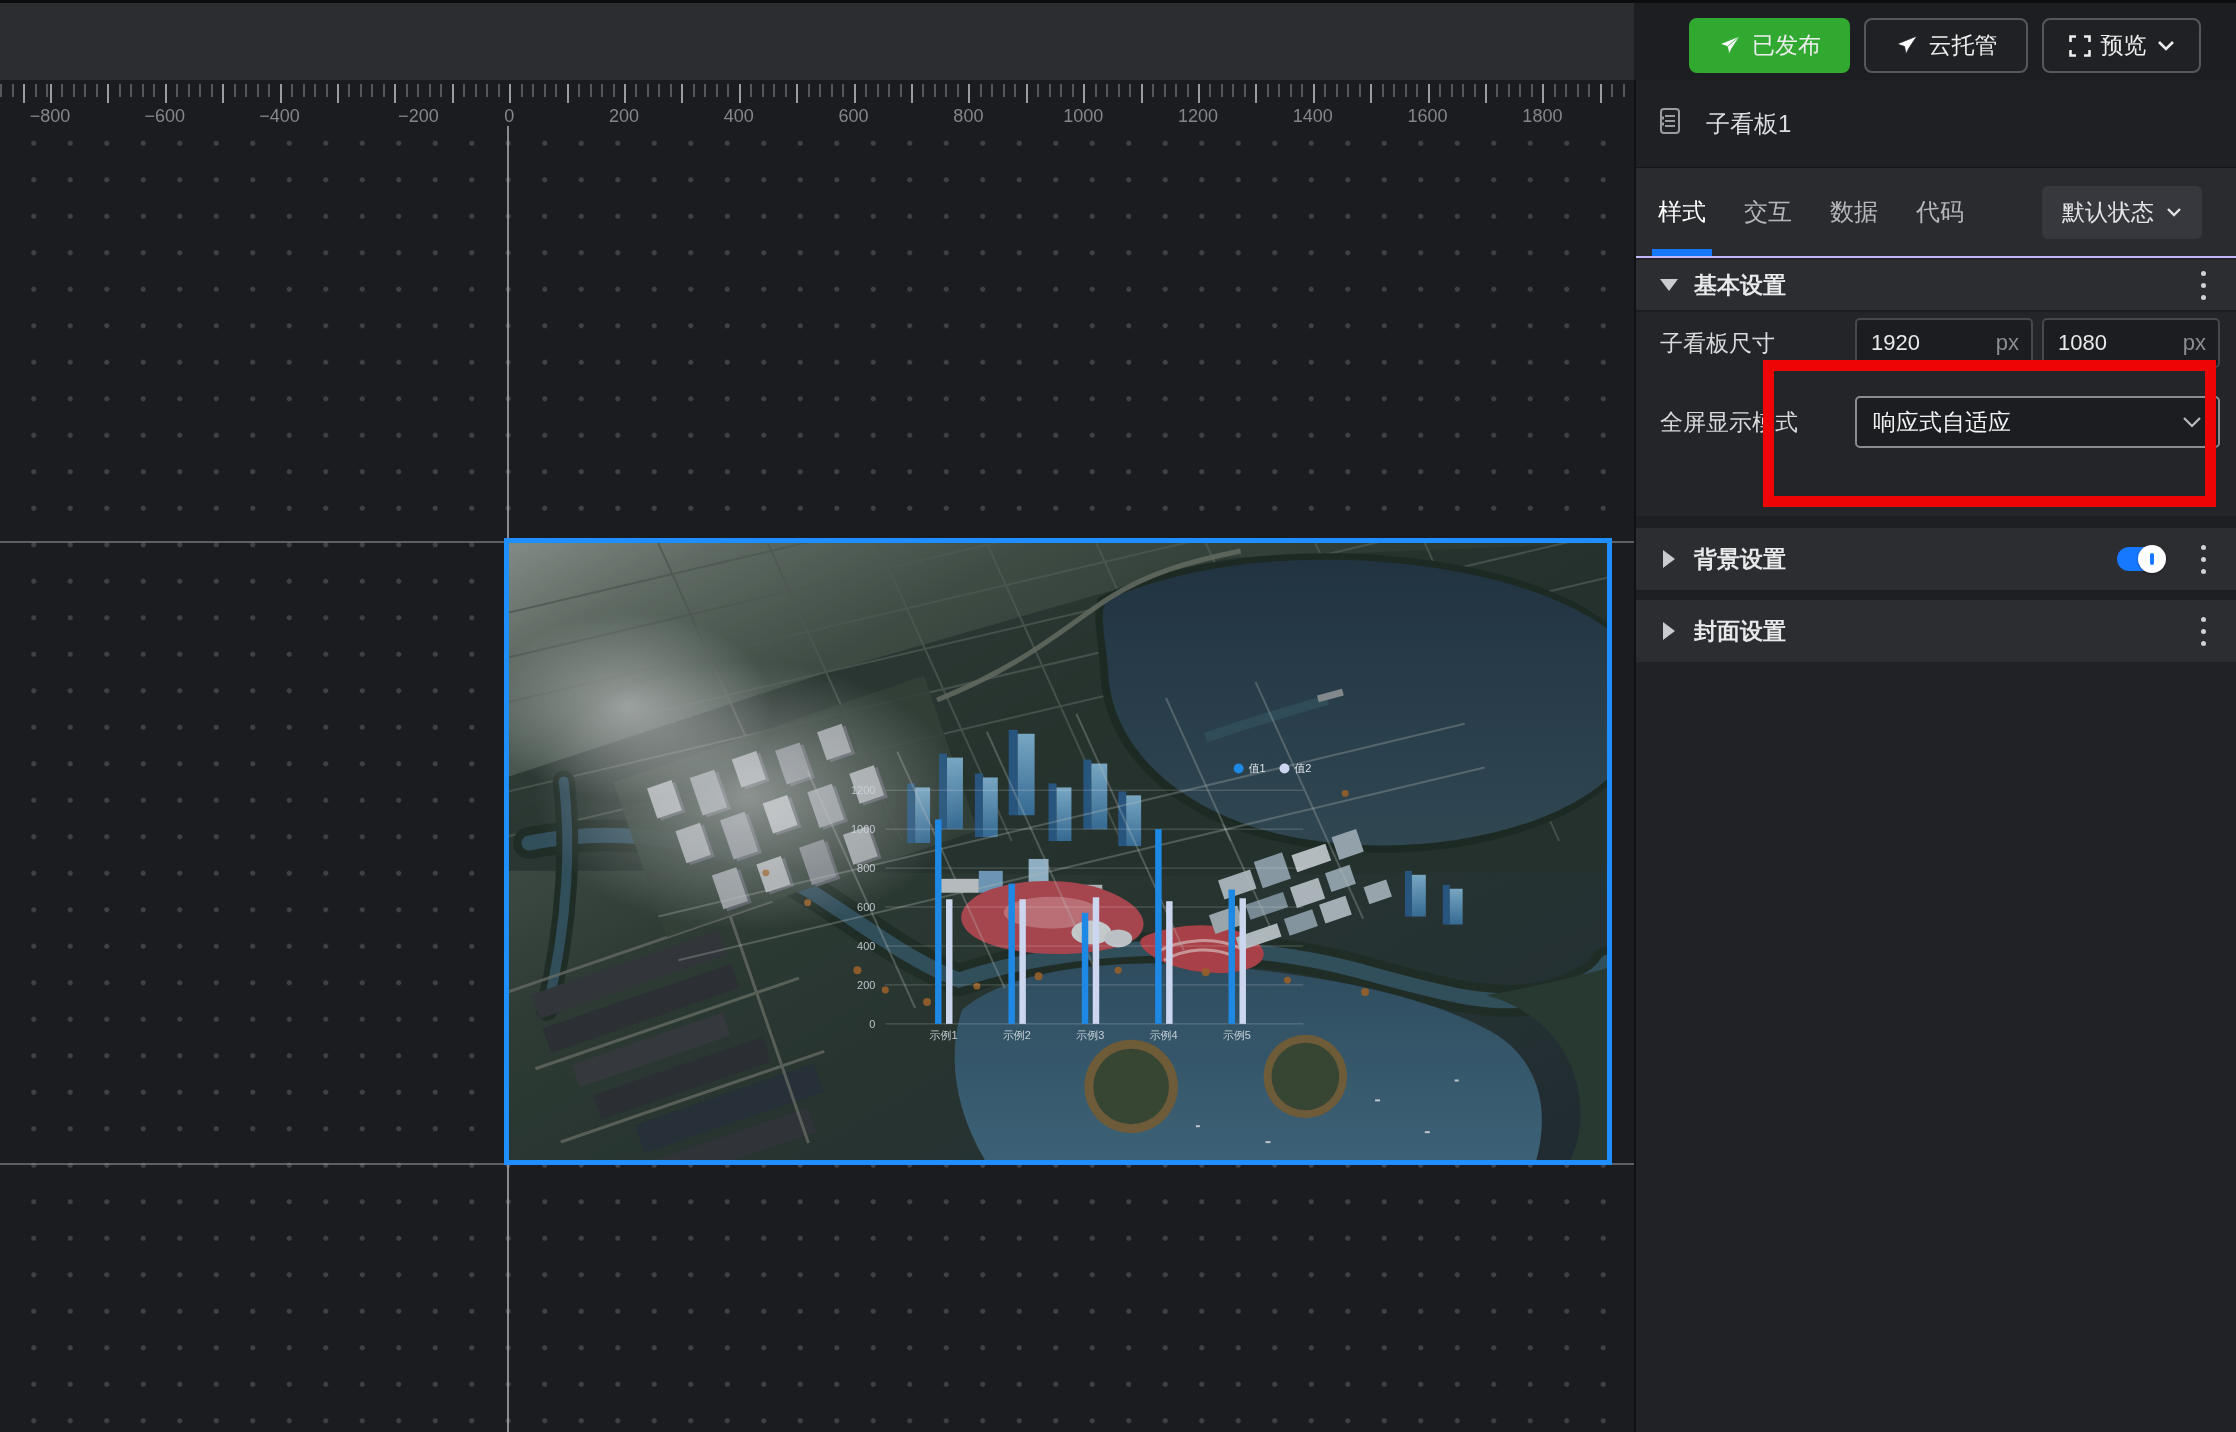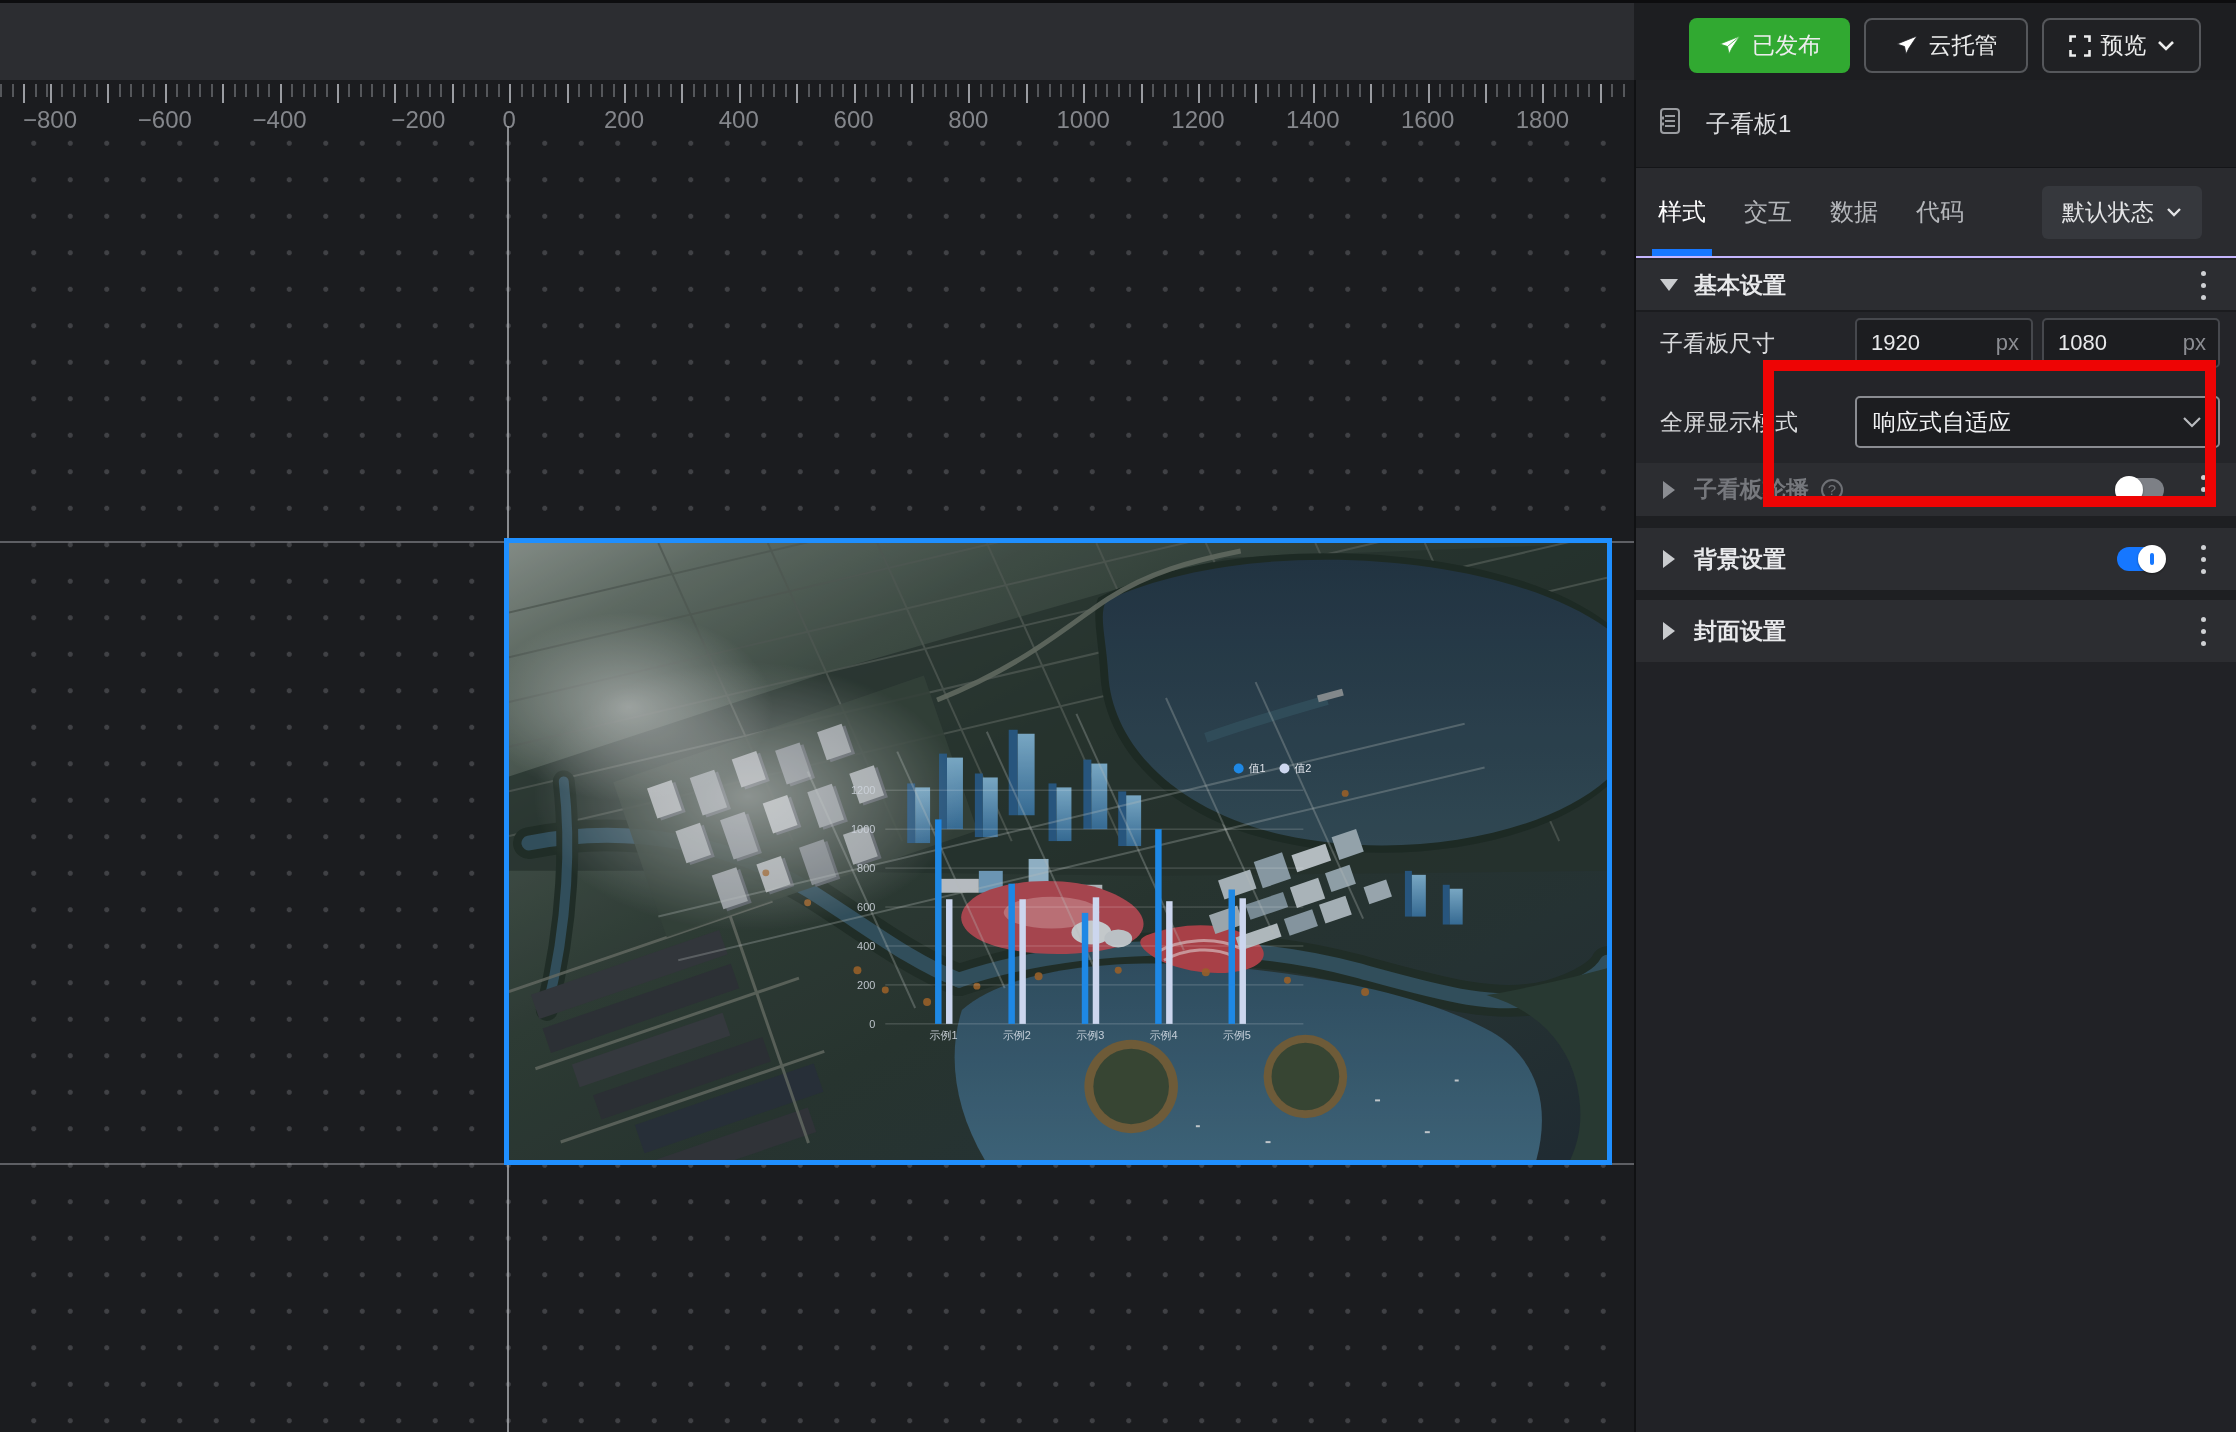--- a/index.html
+++ b/index.html
@@ -19,21 +19,21 @@
 
   
   #canvas { left:0; top:80px; width:1634px; height:1352px; background:#1b1c1f; overflow:hidden; }
   #ruler-minor { position:absolute; left:0; top:4px; width:100%; height:13px;
     background:repeating-linear-gradient(90deg,#55575b 0 2px,transparent 2px 11.48px);
     background-position-x:50px; }
   #ruler-major { position:absolute; left:0; top:4px; width:100%; height:19px;
     background:repeating-linear-gradient(90deg,#9a9ca1 0 2px,transparent 2px 57.4px);
     background-position-x:50px; }
   #ruler-labels { position:absolute; left:0; top:26px; width:100%; height:24px; }
-  .ruler-label { position:absolute; transform:translateX(-50%); color:#84868b; font-size:24px; white-space:nowrap;}
+  .ruler-label { position:absolute; transform:translateX(-50%); color:#84868b; font-size:18px; white-space:nowrap;}
   #dot-grid { position:absolute; left:0; top:60px; right:0; bottom:0;
     background-image:radial-gradient(circle, #404145 0 2.2px, transparent 2.6px);
     background-size:36.5px 36.5px; background-position:-21px -15px; }
   .guide-v { position:absolute; width:2px; background:rgba(165,167,171,.8); }
   .guide-h { position:absolute; height:2px; background:rgba(150,152,156,.55); left:0; right:0; }
 
   
   #artboard { position:absolute; left:504px; top:458px; width:1108px; height:627px;
     border:5px solid #1f8fff; background:#31404a; }
   #artboard svg { display:block; width:100%; height:100%; }
@@ -496,33 +496,20 @@
     <div id="mode-select">
       <span>响应式自适应</span>
       <span class="chev chev-svg">
         <svg width="20" height="13" viewBox="0 0 20 13" fill="none" stroke="#b9bbbf" stroke-width="2.2">
             <path d="M2 2 L10 10 L18 2"></path>
           </svg>
       </span>
     </div>
   </div>
 
-  <div class="strip" id="strip-carousel">
-    <span class="caret-right dim"></span>
-    <span class="section-title">子看板轮播</span>
-    <span class="info-icon">?</span>
-    <span class="toggle off">
-        <span class="knob"></span>
-      </span>
-    <span class="kebab">
-        <i></i>
-        <i></i>
-        <i></i>
-      </span>
-  </div>
 
   <div class="gap" id="gap1"></div>
 
   <div class="strip" id="strip-bg">
     <span class="caret-right"></span>
     <span class="section-title">背景设置</span>
     <span class="toggle on">
         <span class="knob"></span>
       </span>
     <span class="kebab">

